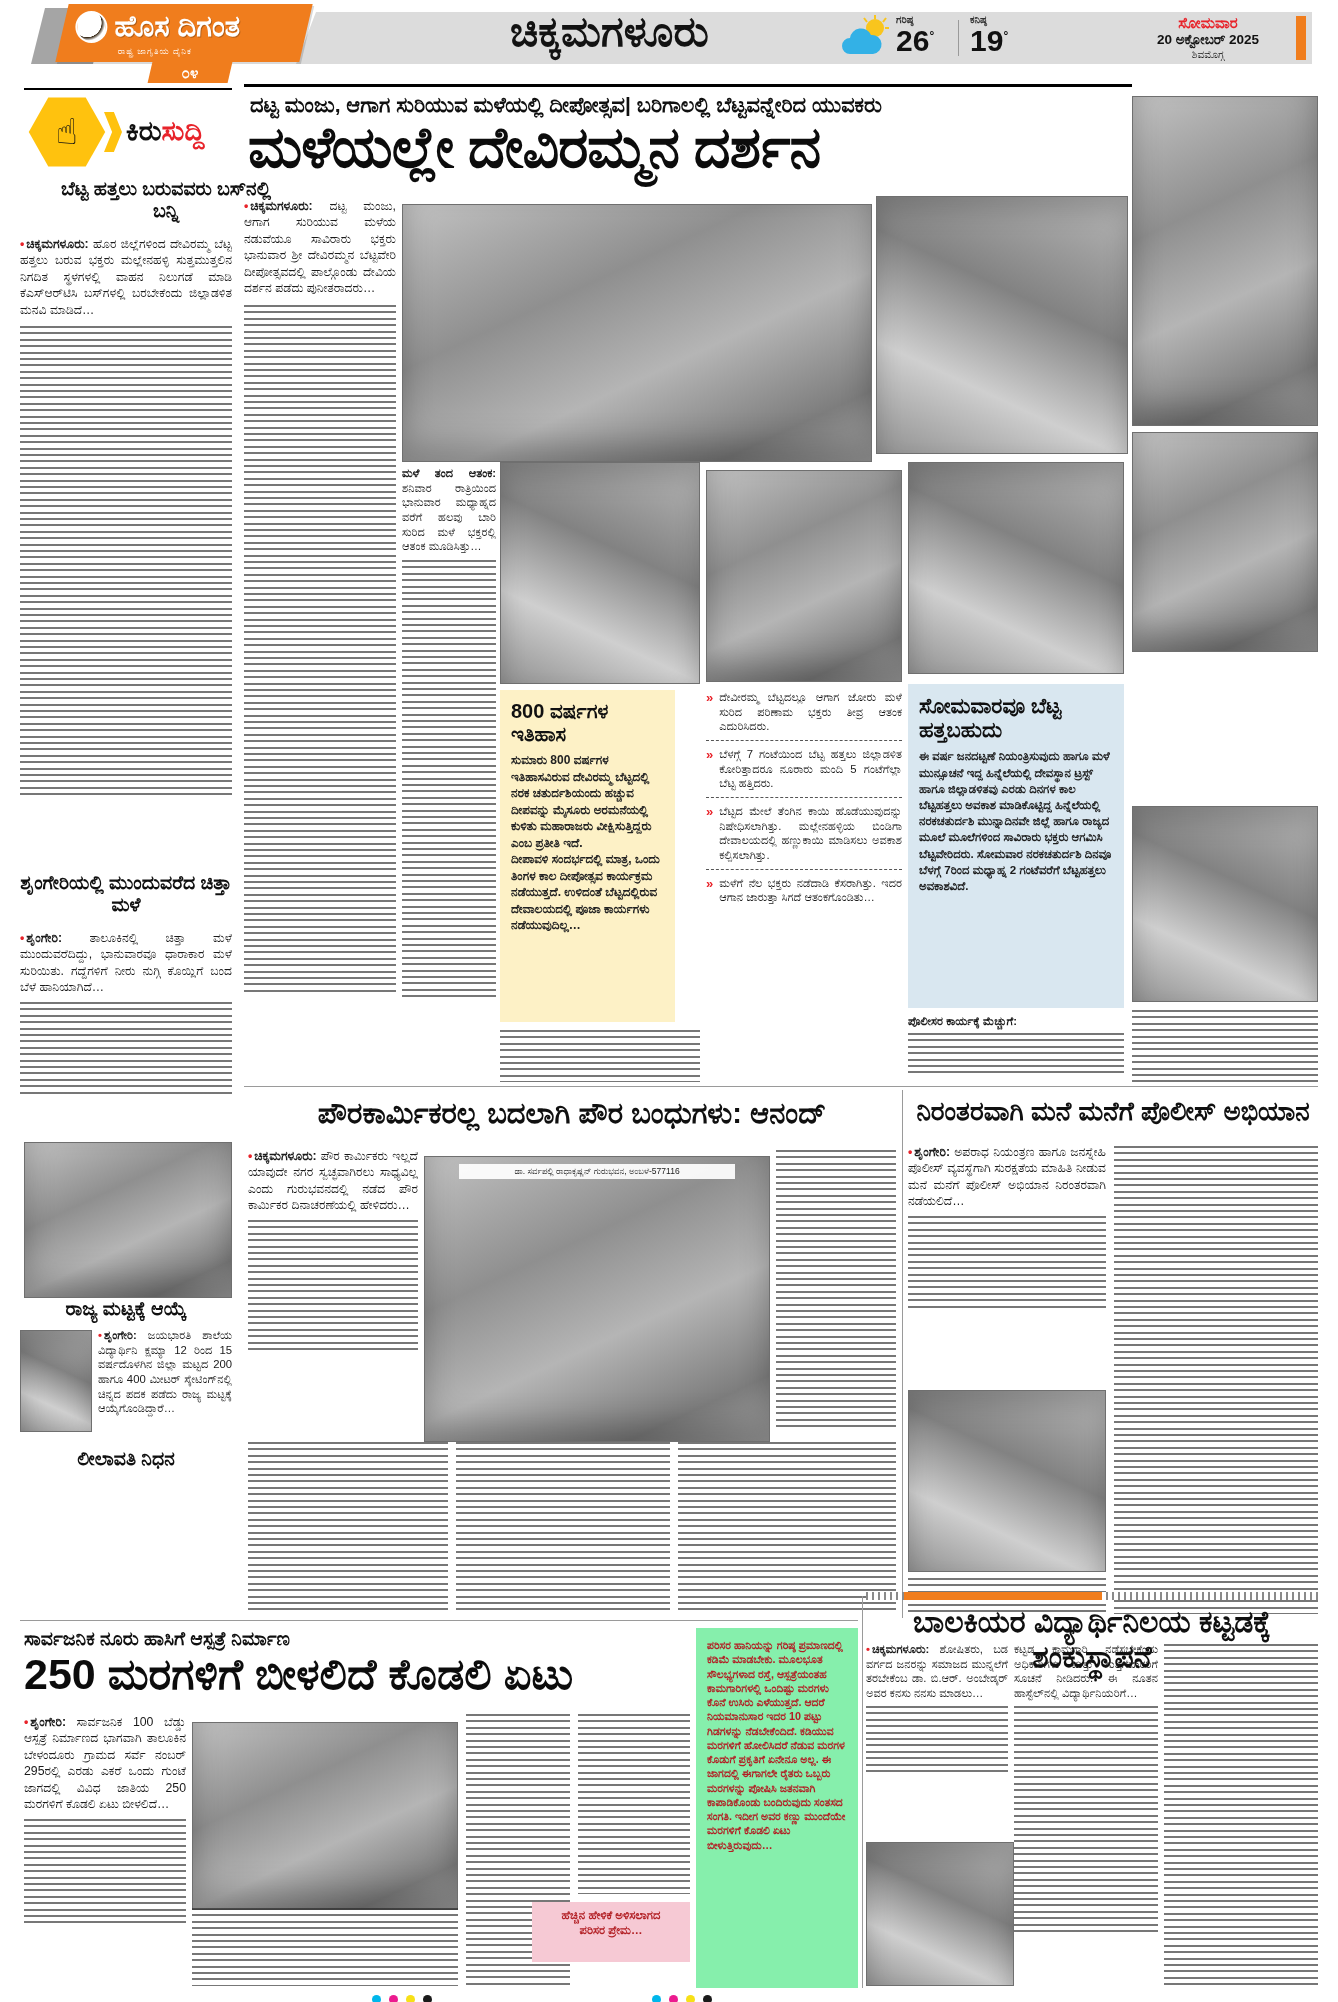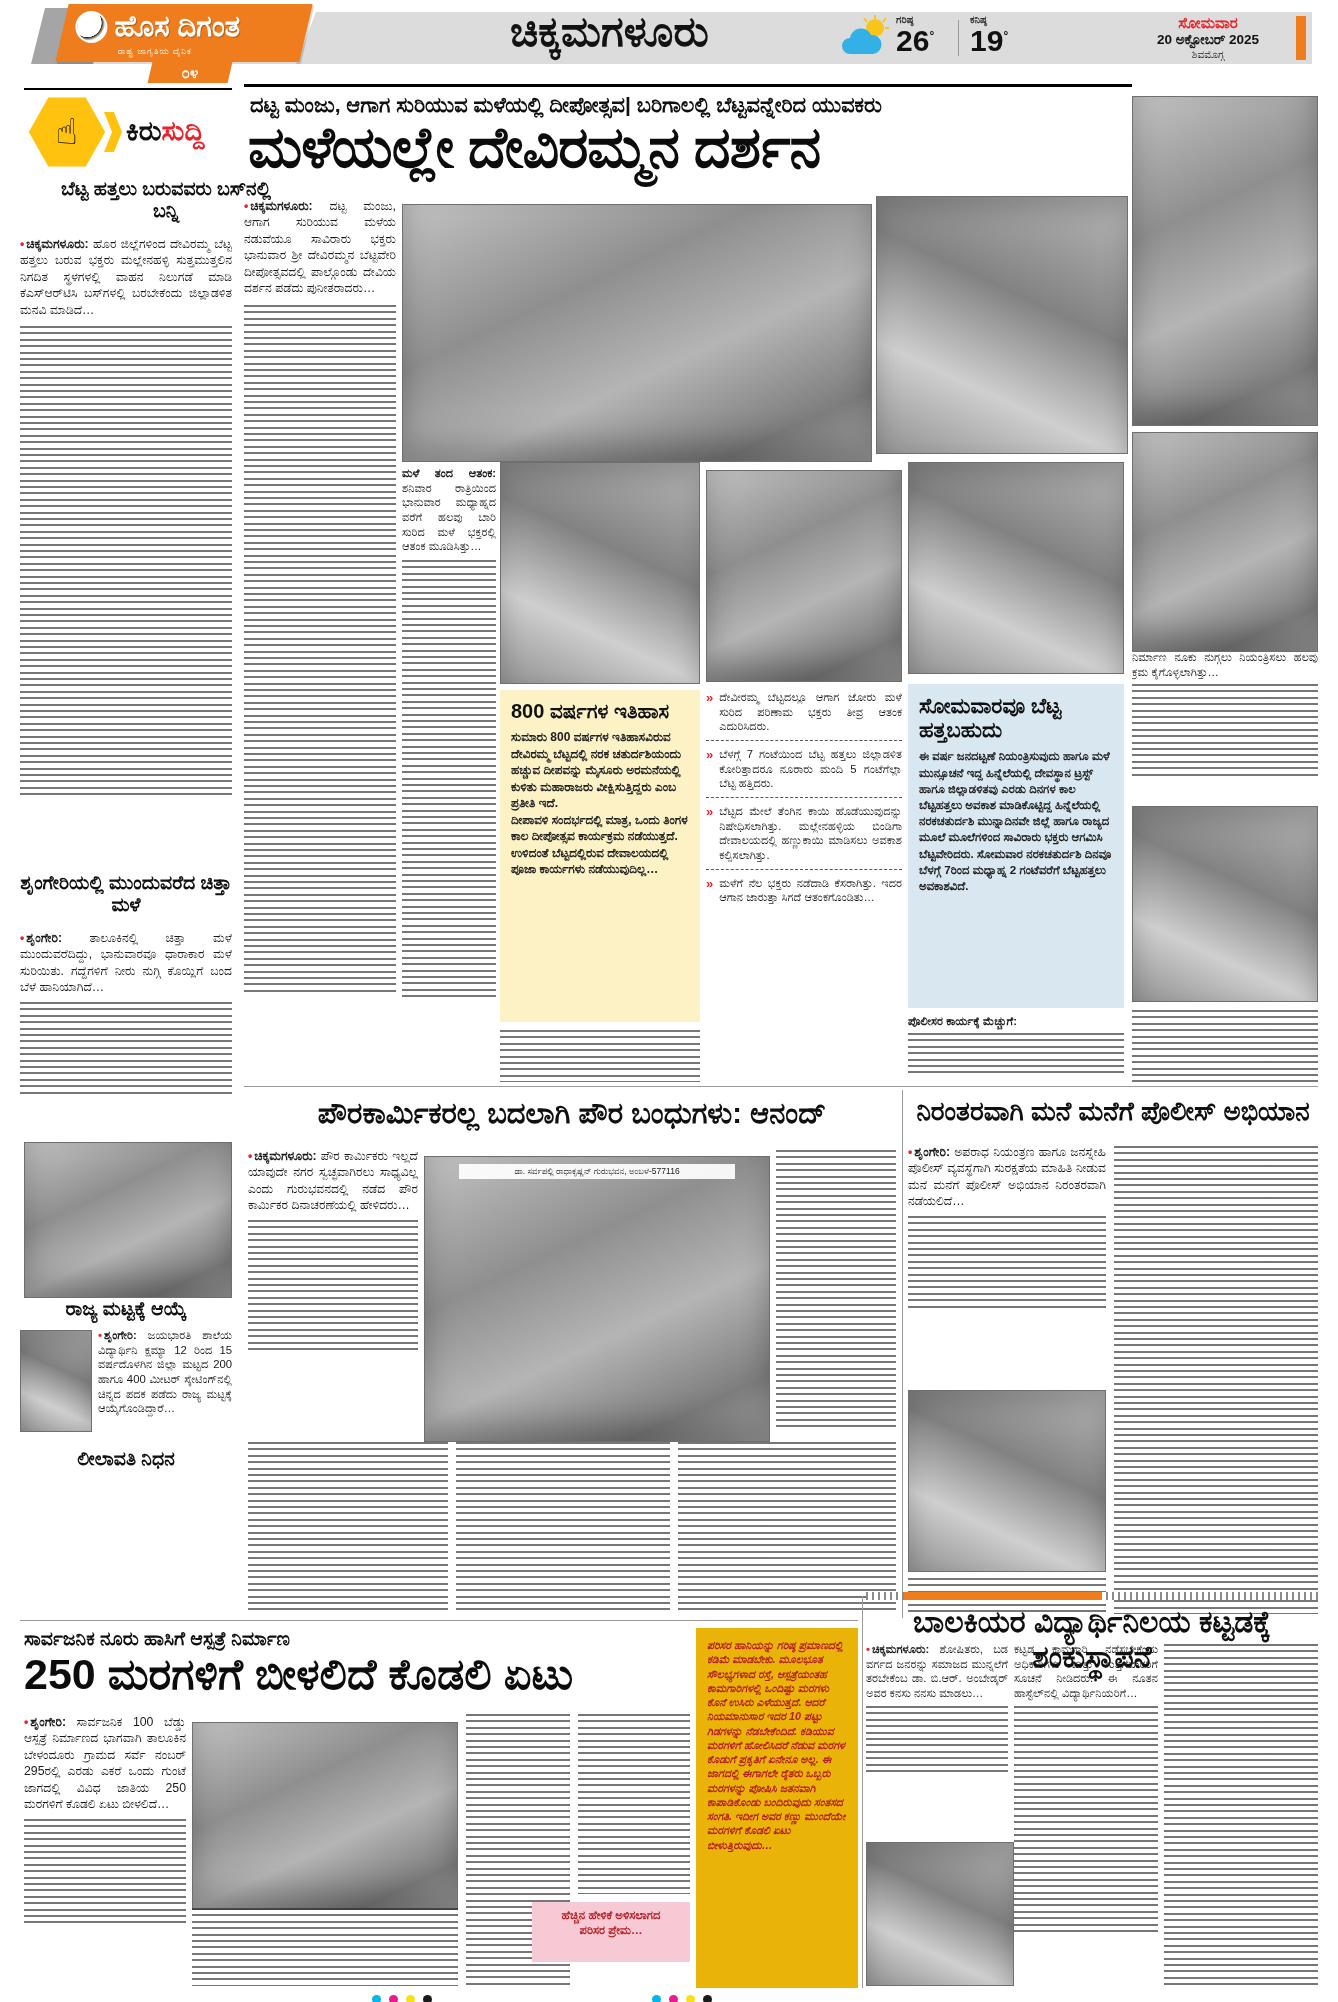--- a/index.html
+++ b/index.html
@@ -95,21 +95,21 @@
   <div class="abs photo2" style="left:876px;top:196px;width:252px;height:258px;"></div>
   <div class="abs photo" style="left:1132px;top:88px;width:186px;height:330px;"></div>
 
   <div class="abs bodytxt small" style="left:402px;top:466px;width:94px;height:620px;overflow:hidden;">
     <span class="dl">ಮಳೆ ತಂದ ಆತಂಕ:</span>
     <span>ಶನಿವಾರ ರಾತ್ರಿಯಿಂದ ಭಾನುವಾರ ಮಧ್ಯಾಹ್ನದ ವರೆಗೆ ಹಲವು ಬಾರಿ ಸುರಿದ ಮಳೆ ಭಕ್ತರಲ್ಲಿ ಆತಂಕ ಮೂಡಿಸಿತ್ತು…</span>
     <div class="fx" style="height:440px;margin-top:6px;"></div>
   </div>
 
   <div class="abs photo2" style="left:500px;top:462px;width:200px;height:222px;"></div>
-  <div class="abs box" style="left:500px;top:690px;width:200px;height:332px;background:#fdf1c6;">
+  <div class="abs box" style="left:500px;top:690px;width:175px;height:332px;background:#fdf1c6;">
     <div style="font-size:20px;font-weight:800;color:#111;margin-bottom:6px;">800 ವರ್ಷಗಳ ಇತಿಹಾಸ</div>
     <div class="prew" style="font-size:12px;line-height:1.38;font-weight:bold;color:#222;">ಸುಮಾರು 800 ವರ್ಷಗಳ ಇತಿಹಾಸವಿರುವ ದೇವಿರಮ್ಮ ಬೆಟ್ಟದಲ್ಲಿ ನರಕ ಚತುರ್ದಶಿಯಂದು ಹಚ್ಚುವ ದೀಪವನ್ನು ಮೈಸೂರು ಅರಮನೆಯಲ್ಲಿ ಕುಳಿತು ಮಹಾರಾಜರು ವೀಕ್ಷಿಸುತ್ತಿದ್ದರು ಎಂಬ ಪ್ರತೀತಿ ಇದೆ.
 ದೀಪಾವಳಿ ಸಂದರ್ಭದಲ್ಲಿ ಮಾತ್ರ, ಒಂದು ತಿಂಗಳ ಕಾಲ ದೀಪೋತ್ಸವ ಕಾರ್ಯಕ್ರಮ ನಡೆಯುತ್ತದೆ. ಉಳಿದಂತೆ ಬೆಟ್ಟದಲ್ಲಿರುವ ದೇವಾಲಯದಲ್ಲಿ ಪೂಜಾ ಕಾರ್ಯಗಳು ನಡೆಯುವುದಿಲ್ಲ…</div>
   </div>
   <div class="abs fx" style="left:500px;top:1030px;width:200px;height:52px;"></div>
 
   <div class="abs photo" style="left:706px;top:462px;width:196px;height:212px;"></div>
   <div class="abs" style="left:706px;top:684px;width:196px;height:400px;overflow:hidden;">
     <div class="bullet-item">
       <span class="bullet-arrow">»</span>
@@ -133,24 +133,20 @@
   <div class="abs box" style="left:908px;top:684px;width:216px;height:324px;background:#d9e7f0;">
     <div style="font-size:21px;font-weight:800;color:#101010;line-height:1.15;margin-bottom:6px;">ಸೋಮವಾರವೂ ಬೆಟ್ಟ ಹತ್ತಬಹುದು</div>
     <div style="font-size:11.6px;line-height:1.4;font-weight:bold;color:#1c1c1c;">ಈ ವರ್ಷ ಜನದಟ್ಟಣೆ ನಿಯಂತ್ರಿಸುವುದು ಹಾಗೂ ಮಳೆ ಮುನ್ಸೂಚನೆ ಇದ್ದ ಹಿನ್ನೆಲೆಯಲ್ಲಿ ದೇವಸ್ಥಾನ ಟ್ರಸ್ಟ್ ಹಾಗೂ ಜಿಲ್ಲಾಡಳಿತವು ಎರಡು ದಿನಗಳ ಕಾಲ ಬೆಟ್ಟಹತ್ತಲು ಅವಕಾಶ ಮಾಡಿಕೊಟ್ಟಿದ್ದ ಹಿನ್ನೆಲೆಯಲ್ಲಿ ನರಕಚತುರ್ದಶಿ ಮುನ್ನಾದಿನವೇ ಜಿಲ್ಲೆ ಹಾಗೂ ರಾಜ್ಯದ ಮೂಲೆ ಮೂಲೆಗಳಿಂದ ಸಾವಿರಾರು ಭಕ್ತರು ಆಗಮಿಸಿ ಬೆಟ್ಟವೇರಿದರು. ಸೋಮವಾರ ನರಕಚತುರ್ದಶಿ ದಿನವೂ ಬೆಳಗ್ಗೆ 7ರಿಂದ ಮಧ್ಯಾಹ್ನ 2 ಗಂಟೆವರೆಗೆ ಬೆಟ್ಟಹತ್ತಲು ಅವಕಾಶವಿದೆ.</div>
   </div>
   <div class="abs bodytxt small" style="left:908px;top:1014px;width:216px;height:68px;overflow:hidden;">
     <span class="dl">ಪೊಲೀಸರ ಕಾರ್ಯಕ್ಕೆ ಮೆಚ್ಚುಗೆ:</span>
     <div class="fx" style="height:44px;margin-top:4px;"></div>
   </div>
 
   <div class="abs photo" style="left:1132px;top:424px;width:186px;height:220px;"></div>
-  <div class="abs bodytxt small" style="left:1132px;top:650px;width:186px;height:150px;overflow:hidden;">
-    <span>ನಿರ್ಮಾಣ ನೂಕು ನುಗ್ಗಲು ನಿಯಂತ್ರಿಸಲು ಹಲವು ಕ್ರಮ ಕೈಗೊಳ್ಳಲಾಗಿತ್ತು…</span>
-    <div class="fx" style="height:92px;margin-top:5px;"></div>
-  </div>
   <div class="abs photo2" style="left:1132px;top:806px;width:186px;height:196px;"></div>
   <div class="abs fx" style="left:1132px;top:1010px;width:186px;height:72px;"></div>
 
   <div class="abs rule" style="left:24px;top:88px;width:208px;height:2px;"></div>
   <div class="abs hex" style="left:28px;top:96px;width:78px;height:72px;">
     <div style="width:100%;height:100%;display:flex;align-items:center;justify-content:center;font-size:36px;color:#111;">☝</div>
   </div>
   <div class="abs chev" style="left:104px;top:112px;width:18px;height:40px;"></div>
   <div class="abs" style="left:126px;top:116px;font-size:27px;font-weight:800;">
     <span style="color:#111;">ಕಿರು</span><span style="color:#e8232a;">ಸುದ್ದಿ</span>
@@ -217,21 +213,21 @@
     <span>ಸಾರ್ವಜನಿಕ 100 ಬೆಡ್ಡು ಆಸ್ಪತ್ರೆ ನಿರ್ಮಾಣದ ಭಾಗವಾಗಿ ತಾಲೂಕಿನ ಬೇಳಂದೂರು ಗ್ರಾಮದ ಸರ್ವೆ ನಂಬರ್ 295ರಲ್ಲಿ ಎರಡು ಎಕರೆ ಒಂದು ಗುಂಟೆ ಜಾಗದಲ್ಲಿ ವಿವಿಧ ಜಾತಿಯ 250 ಮರಗಳಿಗೆ ಕೊಡಲಿ ಏಟು ಬೀಳಲಿದೆ…</span>
     <div class="fx" style="height:104px;margin-top:6px;"></div>
   </div>
   <div class="abs photo" style="left:192px;top:1714px;width:266px;height:188px;"></div>
   <div class="abs fx" style="left:192px;top:1908px;width:266px;height:78px;"></div>
   <div class="abs fx" style="left:466px;top:1714px;width:104px;height:272px;"></div>
   <div class="abs fx" style="left:578px;top:1714px;width:112px;height:180px;"></div>
   <div class="abs box" style="left:532px;top:1902px;width:158px;height:60px;background:#f6c9d4;padding:6px 16px;">
     <div style="color:#b21f24;font-weight:bold;font-size:11.5px;text-align:center;line-height:1.3;">ಹೆಚ್ಚಿನ ಹೇಳಿಕೆ ಅಳಿಸಲಾಗದ ಪರಿಸರ ಪ್ರೇಮ…</div>
   </div>
-  <div class="abs box" style="left:696px;top:1628px;width:162px;height:360px;background:#eab308;font-style:italic;">
+  <div class="abs box" style="left:696px;top:1628px;width:162px;height:360px;background:#86efac;">
     <div class="prew" style="color:#b21f24;font-weight:bold;font-size:10.8px;line-height:1.32;">ಪರಿಸರ ಹಾನಿಯನ್ನು ಗರಿಷ್ಠ ಪ್ರಮಾಣದಲ್ಲಿ ಕಡಿಮೆ ಮಾಡಬೇಕು. ಮೂಲಭೂತ ಸೌಲಭ್ಯಗಳಾದ ರಸ್ತೆ, ಆಸ್ಪತ್ರೆಯಂತಹ ಕಾಮಗಾರಿಗಳಲ್ಲಿ ಒಂದಿಷ್ಟು ಮರಗಳು ಕೊನೆ ಉಸಿರು ಎಳೆಯುತ್ತದೆ. ಆದರೆ ನಿಯಮಾನುಸಾರ ಇದರ 10 ಪಟ್ಟು ಗಿಡಗಳನ್ನು ನೆಡಬೇಕೆಂದಿದೆ. ಕಡಿಯುವ ಮರಗಳಿಗೆ ಹೋಲಿಸಿದರೆ ನೆಡುವ ಮರಗಳ ಕೊಡುಗೆ ಪ್ರಕೃತಿಗೆ ಏನೇನೂ ಅಲ್ಲ. ಈ ಜಾಗದಲ್ಲಿ ಈಗಾಗಲೇ ರೈತರು ಒಬ್ಬರು ಮರಗಳನ್ನು ಪೋಷಿಸಿ ಜತನವಾಗಿ ಕಾಪಾಡಿಕೊಂಡು ಬಂದಿರುವುದು ಸಂತಸದ ಸಂಗತಿ. ಇದೀಗ ಅವರ ಕಣ್ಣು ಮುಂದೆಯೇ ಮರಗಳಿಗೆ ಕೊಡಲಿ ಏಟು ಬೀಳುತ್ತಿರುವುದು…</div>
   </div>
 
   <div class="abs" style="left:866px;top:1592px;width:452px;height:8px;background:repeating-linear-gradient(90deg,#8a8a8a 0 2px,#ffffff 2px 6px);">
     <div class="abs" style="left:38px;top:0;width:198px;height:8px;background:#f07d1d;"></div>
   </div>
   <div class="abs headC" style="left:866px;top:1604px;width:452px;font-size:30px;">ಬಾಲಕಿಯರ ವಿದ್ಯಾರ್ಥಿನಿಲಯ ಕಟ್ಟಡಕ್ಕೆ ಶಂಕುಸ್ಥಾಪನೆ</div>
   <div class="abs bodytxt small" style="left:866px;top:1642px;width:142px;height:196px;overflow:hidden;">
     <span class="reddot">•</span><span class="dl">ಚಿಕ್ಕಮಗಳೂರು:</span>
     <span>ಶೋಷಿತರು, ಬಡ ವರ್ಗದ ಜನರನ್ನು ಸಮಾಜದ ಮುನ್ನಲೆಗೆ ತರಬೇಕೆಂಬ ಡಾ. ಬಿ.ಆರ್. ಅಂಬೇಡ್ಕರ್ ಅವರ ಕನಸು ನನಸು ಮಾಡಲು…</span>

